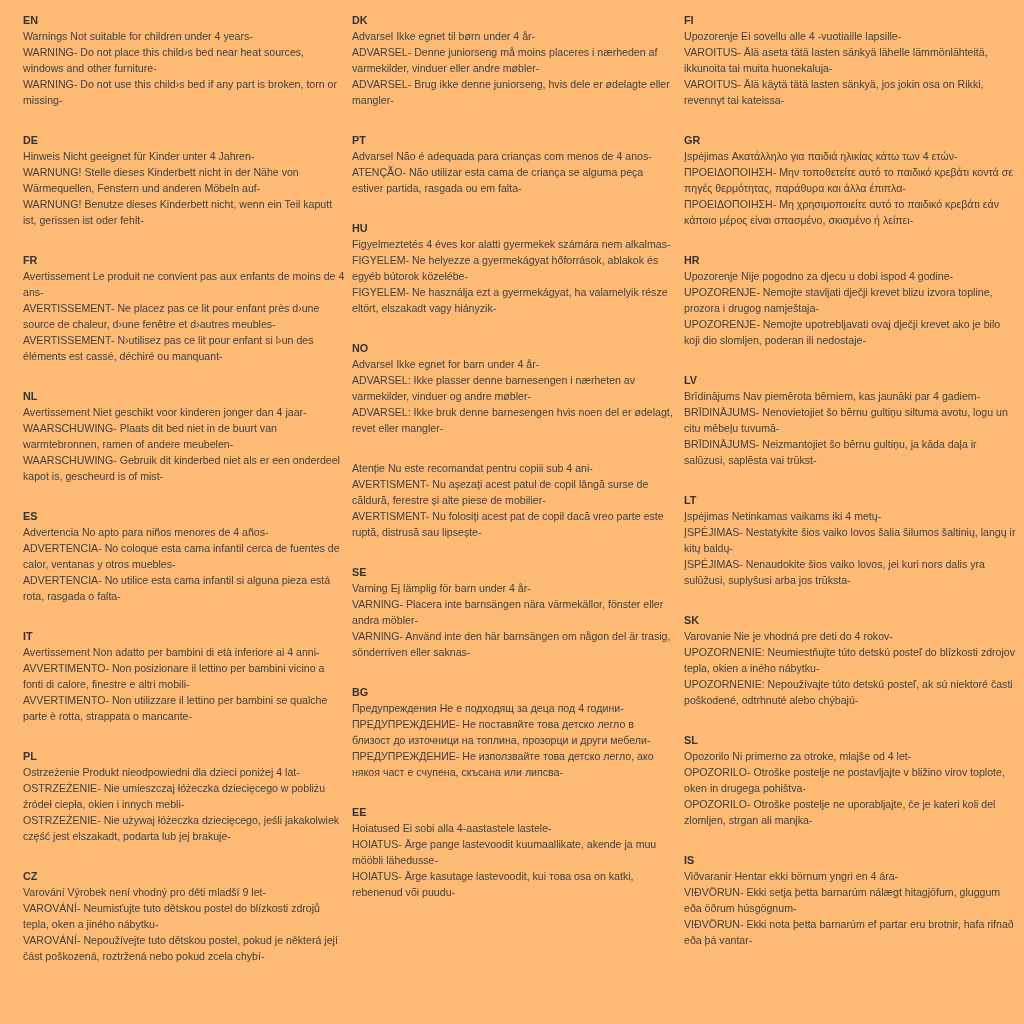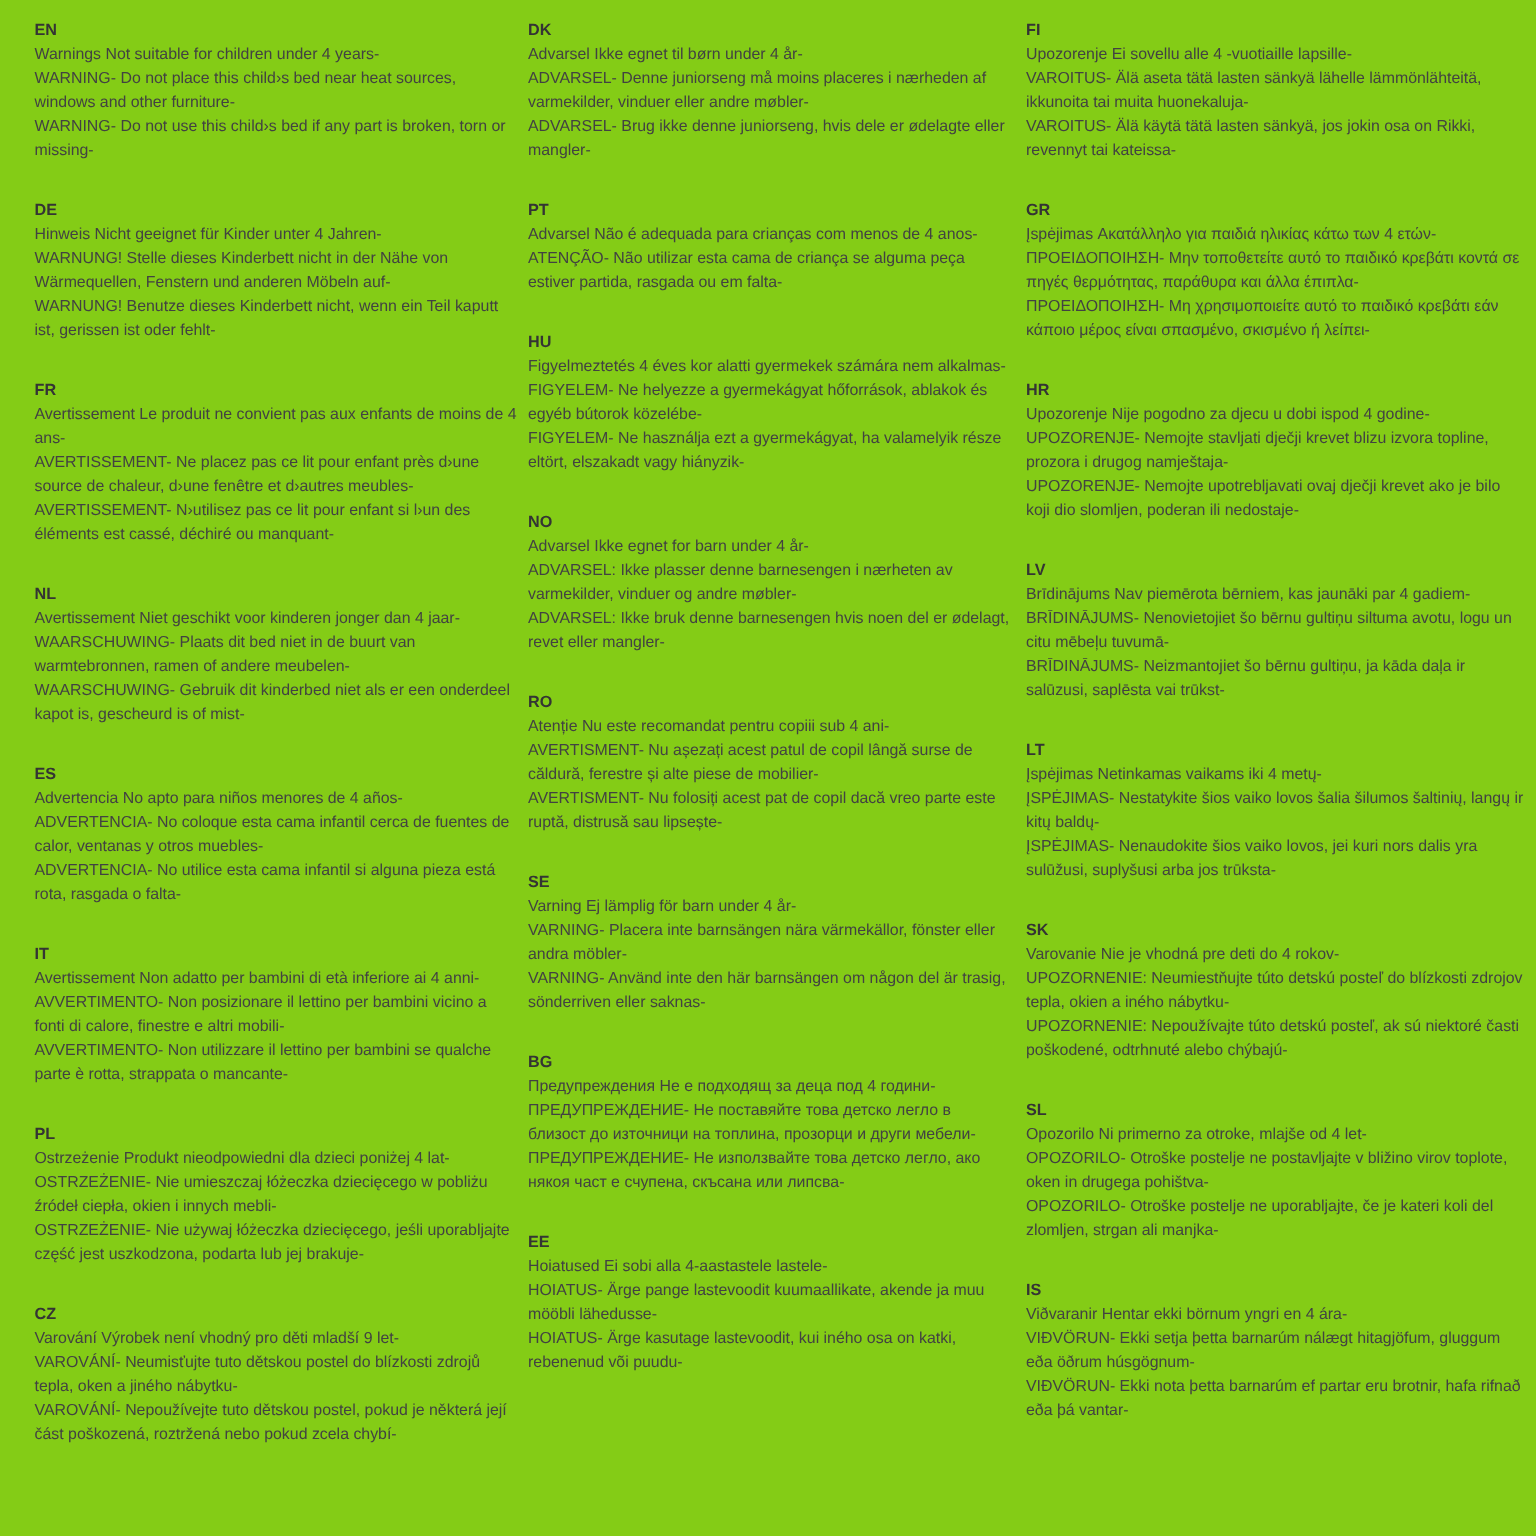--- a/index.html
+++ b/index.html
@@ -11,21 +11,21 @@
     width: 1024px;
     height: 1024px;
     font-family: "Liberation Sans", sans-serif;
     color: #3f3f3f;
     overflow: hidden;
   }
   .sheet {
     position: relative;
     width: 1024px;
     height: 1024px;
-    background: #84cc16;
+    background: #fdba74;
   }
   .col {
     position: absolute;
     top: 12px;
   }
   .col-1 { left: 23px;  width: 322px; }
   .col-2 { left: 352px; width: 322px; }
   .col-3 { left: 684px; width: 332px; }
   .lang-block {
     margin: 0 0 24px 0;
@@ -81,21 +81,21 @@
       <div class="lang-block">
         <div class="lang-code">IT</div>
         <p class="stmt">Avertissement Non adatto per bambini di età inferiore ai 4 anni-</p>
         <p class="stmt">AVVERTIMENTO- Non posizionare il lettino per bambini vicino a fonti di calore, finestre e altri mobili-</p>
         <p class="stmt">AVVERTIMENTO- Non utilizzare il lettino per bambini se qualche parte è rotta, strappata o mancante-</p>
       </div>
       <div class="lang-block">
         <div class="lang-code">PL</div>
         <p class="stmt">Ostrzeżenie Produkt nieodpowiedni dla dzieci poniżej 4 lat-</p>
         <p class="stmt">OSTRZEŻENIE- Nie umieszczaj łóżeczka dziecięcego w pobliżu źródeł ciepła, okien i innych mebli-</p>
-        <p class="stmt">OSTRZEŻENIE- Nie używaj łóżeczka dziecięcego, jeśli uporabljajte część jest uszkodzona, podarta lub jej brakuje-</p>
+        <p class="stmt">OSTRZEŻENIE- Nie używaj łóżeczka dziecięcego, jeśli jakakolwiek część jest elszakadt, podarta lub jej brakuje-</p>
       </div>
       <div class="lang-block">
         <div class="lang-code">CZ</div>
         <p class="stmt">Varování Výrobek není vhodný pro děti mladší 9 let-</p>
         <p class="stmt">VAROVÁNÍ- Neumisťujte tuto dětskou postel do blízkosti zdrojů tepla, oken a jiného nábytku-</p>
         <p class="stmt">VAROVÁNÍ- Nepoužívejte tuto dětskou postel, pokud je některá její část poškozená, roztržená nebo pokud zcela chybí-</p>
       </div>
     </div>
   <div class="col col-2">
       <div class="lang-block">
@@ -115,42 +115,41 @@
         <p class="stmt">FIGYELEM- Ne helyezze a gyermekágyat hőforrások, ablakok és egyéb bútorok közelébe-</p>
         <p class="stmt">FIGYELEM- Ne használja ezt a gyermekágyat, ha valamelyik része eltört, elszakadt vagy hiányzik-</p>
       </div>
       <div class="lang-block">
         <div class="lang-code">NO</div>
         <p class="stmt">Advarsel Ikke egnet for barn under 4 år-</p>
         <p class="stmt">ADVARSEL: Ikke plasser denne barnesengen i nærheten av varmekilder, vinduer og andre møbler-</p>
         <p class="stmt">ADVARSEL: Ikke bruk denne barnesengen hvis noen del er ødelagt, revet eller mangler-</p>
       </div>
       <div class="lang-block">
-        <div class="lang-code">RO</div>
         <p class="stmt">Atenție Nu este recomandat pentru copiii sub 4 ani-</p>
         <p class="stmt">AVERTISMENT- Nu așezați acest patul de copil lângă surse de căldură, ferestre și alte piese de mobilier-</p>
         <p class="stmt">AVERTISMENT- Nu folosiți acest pat de copil dacă vreo parte este ruptă, distrusă sau lipsește-</p>
       </div>
       <div class="lang-block">
         <div class="lang-code">SE</div>
         <p class="stmt">Varning Ej lämplig för barn under 4 år-</p>
         <p class="stmt">VARNING- Placera inte barnsängen nära värmekällor, fönster eller andra möbler-</p>
         <p class="stmt">VARNING- Använd inte den här barnsängen om någon del är trasig, sönderriven eller saknas-</p>
       </div>
       <div class="lang-block">
         <div class="lang-code">BG</div>
         <p class="stmt">Предупреждения Не е подходящ за деца под 4 години-</p>
         <p class="stmt">ПРЕДУПРЕЖДЕНИЕ- Не поставяйте това детско легло в близост до източници на топлина, прозорци и други мебели-</p>
         <p class="stmt">ПРЕДУПРЕЖДЕНИЕ- Не използвайте това детско легло, ако някоя част е счупена, скъсана или липсва-</p>
       </div>
       <div class="lang-block">
         <div class="lang-code">EE</div>
         <p class="stmt">Hoiatused Ei sobi alla 4-aastastele lastele-</p>
         <p class="stmt">HOIATUS- Ärge pange lastevoodit kuumaallikate, akende ja muu mööbli lähedusse-</p>
-        <p class="stmt">HOIATUS- Ärge kasutage lastevoodit, kui iného osa on katki, rebenenud või puudu-</p>
+        <p class="stmt">HOIATUS- Ärge kasutage lastevoodit, kui това osa on katki, rebenenud või puudu-</p>
       </div>
     </div>
   <div class="col col-3">
       <div class="lang-block">
         <div class="lang-code">FI</div>
         <p class="stmt">Upozorenje Ei sovellu alle 4 -vuotiaille lapsille-</p>
         <p class="stmt">VAROITUS- Älä aseta tätä lasten sänkyä lähelle lämmönlähteitä, ikkunoita tai muita huonekaluja-</p>
         <p class="stmt">VAROITUS- Älä käytä tätä lasten sänkyä, jos jokin osa on Rikki, revennyt tai kateissa-</p>
       </div>
       <div class="lang-block">

